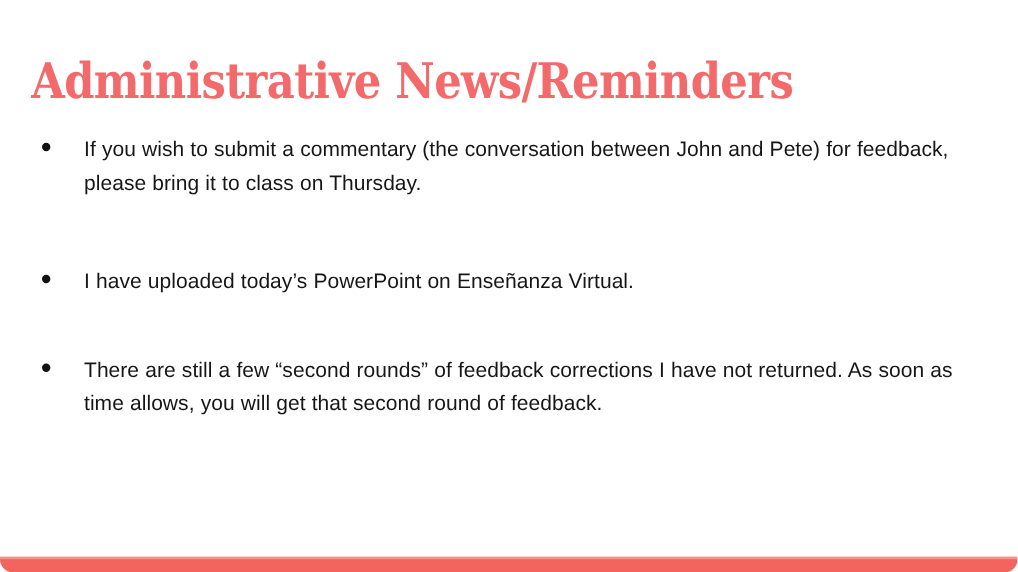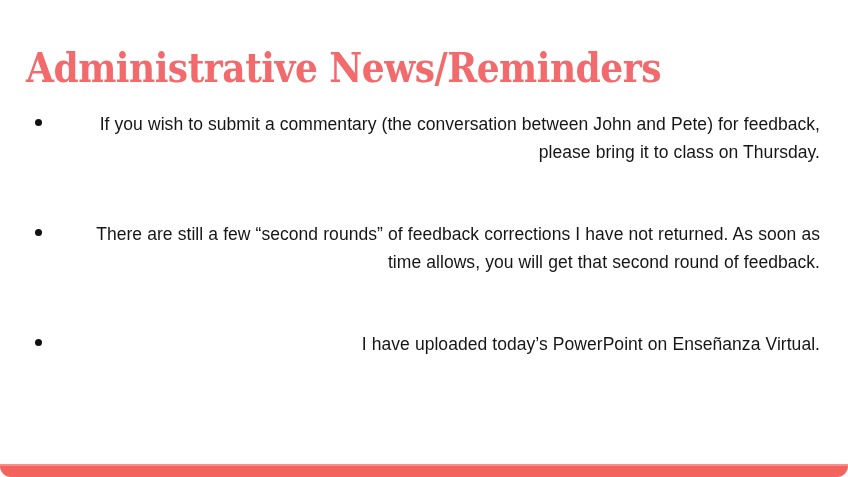--- a/index.html
+++ b/index.html
@@ -70,21 +70,21 @@
     background: #111111;
   }
 
   .bullet-text {
     display: block;
     font-family: "Liberation Sans", sans-serif;
     font-size: 17.5px;
     line-height: 28px;
     color: #161616;
     letter-spacing: 0.04px;
-    text-align: right;
+    text-align: left;
     word-spacing: 0.2px;
   }
 
   
   .bullet-item.b1 { margin-bottom: 54px; }
   .bullet-item.b2 { margin-bottom: 54px; }
 
   .accent-bar {
     position: absolute;
     left: 0;
@@ -110,28 +110,28 @@
 
   <h1 class="slide-title">Administrative News/Reminders</h1>
 
   <div class="bullet-body">
 
     <div class="bullet-item b1">
       <span class="bullet-marker"></span>
       <span class="bullet-text">If you wish to submit a commentary (the conversation between John and Pete) for feedback, please bring it to class on Thursday.</span>
     </div>
 
+    <div class="bullet-item b3">
+      <span class="bullet-marker"></span>
+      <span class="bullet-text">I have uploaded today’s PowerPoint on Enseñanza Virtual.</span>
+    </div>
+
     <div class="bullet-item b2">
       <span class="bullet-marker"></span>
       <span class="bullet-text">There are still a few “second rounds” of feedback corrections I have not returned. As soon as time allows, you will get that second round of feedback.</span>
-    </div>
-
-    <div class="bullet-item b3">
-      <span class="bullet-marker"></span>
-      <span class="bullet-text">I have uploaded today’s PowerPoint on Enseñanza Virtual.</span>
     </div>
 
   </div>
 
   <div class="accent-bar">
     <div class="accent-bar-highlight"></div>
   </div>
 
 </div>
 

